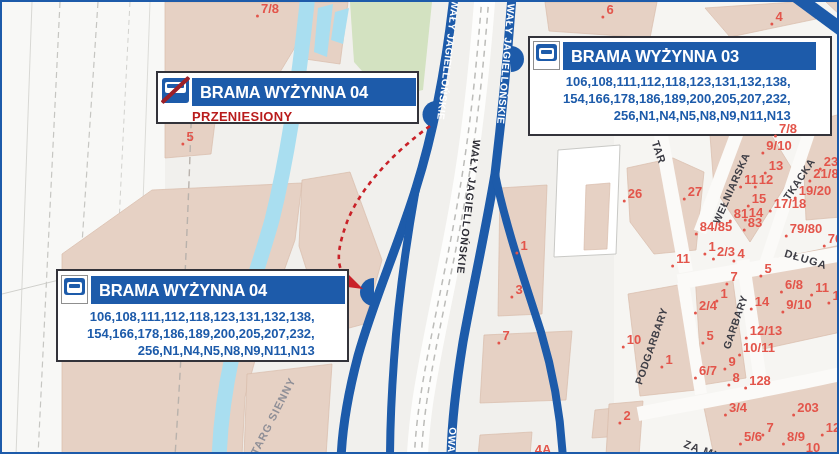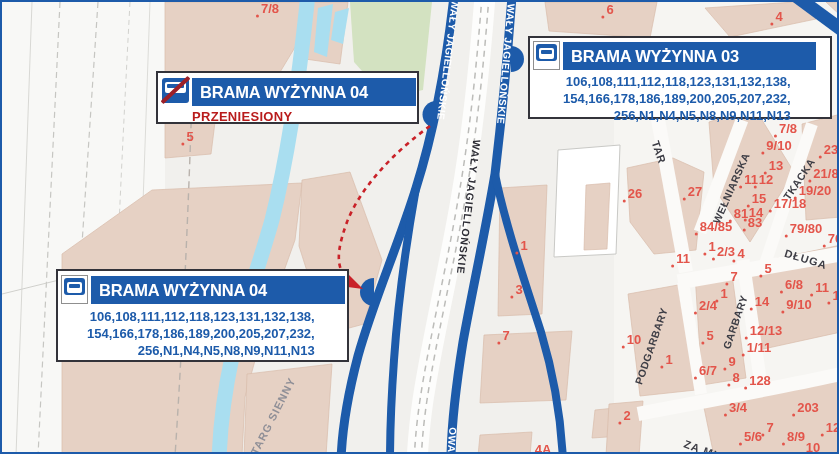--- a/index.html
+++ b/index.html
@@ -141,21 +141,21 @@
 
   <div class="callout" style="left:154px;top:69px;width:263px;height:53px;">
     <div class="busicon" style="left:4px;top:5px;width:27px;height:25px;">
       <div class="bus"></div>
       <div class="slash"></div>
     </div>
     <div class="co-header" style="left:34px;top:5px;width:224px;">BRAMA WYŻYNNA 04</div>
     <div class="co-status" style="left:34px;top:36px;">PRZENIESIONY</div>
   </div>
 
-  <div class="callout" style="left:526px;top:34px;width:304px;height:83px;">
+  <div class="callout" style="left:526px;top:34px;width:304px;height:100px;">
     <div class="plate" style="left:3px;top:3px;width:27px;height:29px;">
       <div class="busicon">
           <div class="bus"></div>
         </div>
     </div>
     <div class="co-header" style="left:33px;top:4px;width:253px;">BRAMA WYŻYNNA 03</div>
     <div class="co-routes" style="left:33px;top:35px;">
       <div>106,108,111,112,118,123,131,132,138,</div>
       <div>154,166,178,186,189,200,205,207,232,</div>
       <div>256,N1,N4,N5,N8,N9,N11,N13</div>
@@ -190,21 +190,21 @@
     <span class="street" style="left: 701px; top: 448px; color: rgb(61, 61, 69); font-size: 11px; letter-spacing: 1px; transform: translate(-50%, -50%) rotate(20deg);">ZA MU</span>
     <span class="num" style="left: 268px; top: 6px;">7/8</span>
     <span class="num" style="left: 188px; top: 134px;">5</span>
     <span class="num" style="left: 608px; top: 7px;">6</span>
     <span class="num" style="left: 777px; top: 14px;">4</span>
     <span class="num" style="left: 786px; top: 126px;">7/8</span>
     <span class="num" style="left: 777px; top: 143px;">9/10</span>
     <span class="num" style="left: 774px; top: 163px;">13</span>
     <span class="num" style="left: 749px; top: 177px;">11</span>
     <span class="num" style="left: 764px; top: 177px;">12</span>
-    <span class="num" style="left: 829px; top: 147px;">23</span>
+    <span class="num" style="left: 829px; top: 159px;">23</span>
     <span class="num" style="left: 824px; top: 171px;">21/8</span>
     <span class="num" style="left: 813px; top: 188px;">19/20</span>
     <span class="num" style="left: 757px; top: 196px;">15</span>
     <span class="num" style="left: 788px; top: 201px;">17/18</span>
     <span class="num" style="left: 754px; top: 210px;">14</span>
     <span class="num" style="left: 739px; top: 211px;">81</span>
     <span class="num" style="left: 693px; top: 189px;">27</span>
     <span class="num" style="left: 633px; top: 191px;">26</span>
     <span class="num" style="left: 714px; top: 224px;">84/85</span>
     <span class="num" style="left: 753px; top: 220px; text-align: center;">83</span>
@@ -221,21 +221,21 @@
     <span class="num" style="left: 541px; top: 447px;">4A</span>
     <span class="num" style="left: 732px; top: 274px;">7</span>
     <span class="num" style="left: 722px; top: 291px;">1</span>
     <span class="num" style="left: 706px; top: 303px;">2/4</span>
     <span class="num" style="left: 792px; top: 282px;">6/8</span>
     <span class="num" style="left: 820px; top: 285px;">11</span>
     <span class="num" style="left: 834px; top: 293px;">1</span>
     <span class="num" style="left: 797px; top: 302px;">9/10</span>
     <span class="num" style="left: 760px; top: 299px;">14</span>
     <span class="num" style="left: 764px; top: 328px;">12/13</span>
-    <span class="num" style="left: 757px; top: 345px;">1/11</span>
+    <span class="num" style="left: 757px; top: 345px;">10/11</span>
     <span class="num" style="left: 708px; top: 333px;">5</span>
     <span class="num" style="left: 632px; top: 337px;">10</span>
     <span class="num" style="left: 667px; top: 357px;">1</span>
     <span class="num" style="left: 706px; top: 368px;">6/7</span>
     <span class="num" style="left: 730px; top: 359px;">9</span>
     <span class="num" style="left: 734px; top: 375px;">8</span>
     <span class="num" style="left: 758px; top: 378px;">128</span>
     <span class="num" style="left: 736px; top: 405px;">3/4</span>
     <span class="num" style="left: 806px; top: 405px;">203</span>
     <span class="num" style="left: 625px; top: 413px;">2</span>

